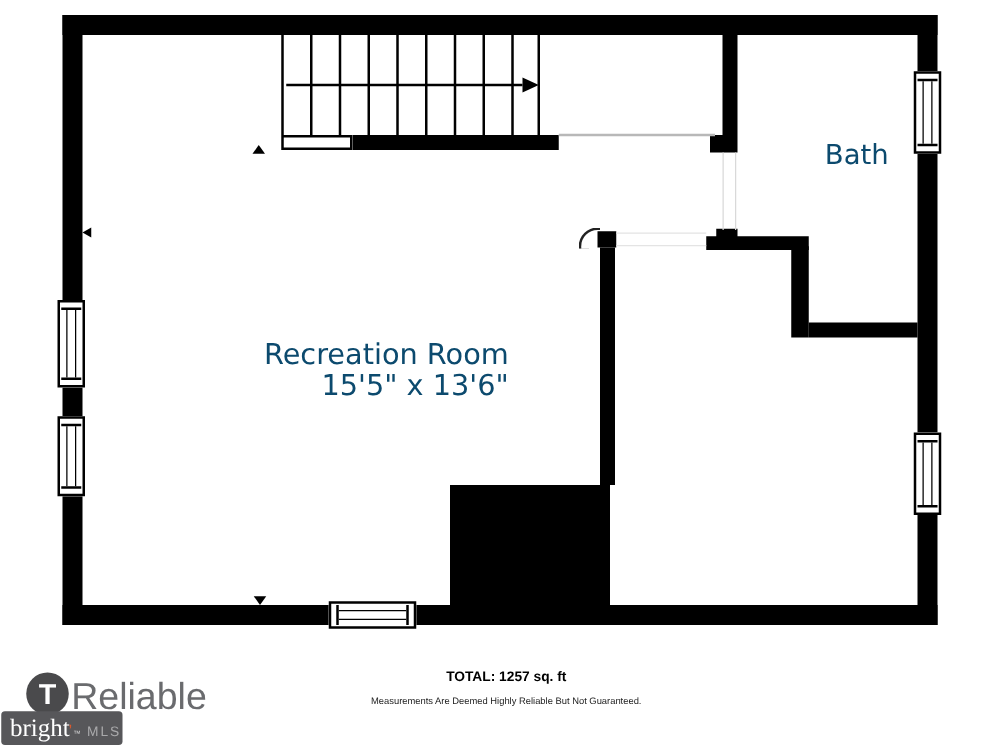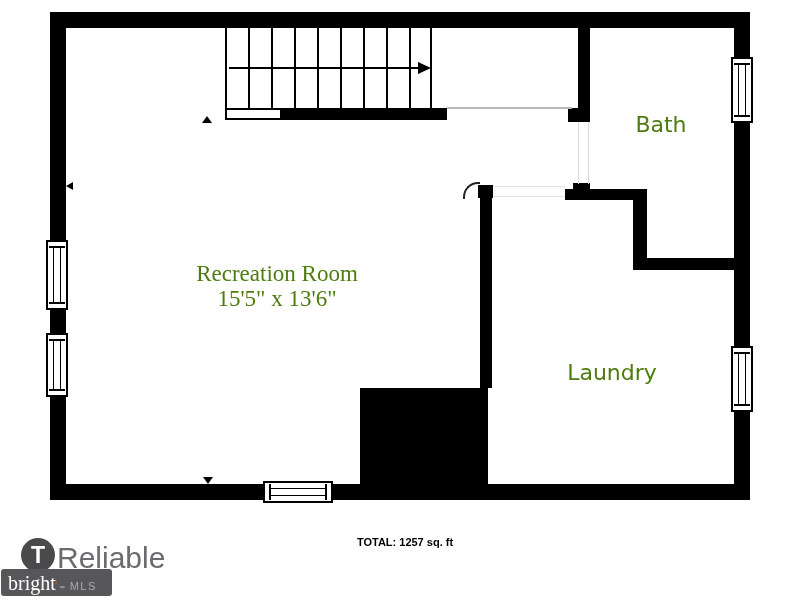--- a/index.html
+++ b/index.html
@@ -10,34 +10,34 @@
   .wall{background:#000;}
   .win{background:#fff;border:2px solid #000;box-sizing:border-box;}
   .cap{background:#000;position:absolute;}
   .landing{background:#fff;border:2px solid #000;box-sizing:border-box;}
   .arrowhead{width:0;height:0;border-left:13px solid #000;
              border-top:6px solid transparent;border-bottom:6px solid transparent;}
   .door-arc{border-top:2px solid #222;border-left:2px solid #222;border-radius:15px 0 0 0;}
   .marker-left{width:0;height:0;border-top:4px solid transparent;border-bottom:4px solid transparent;border-right:7px solid #000;}
   .marker-up{width:0;height:0;border-left:5px solid transparent;border-right:5px solid transparent;border-bottom:7px solid #000;}
   .marker-down{width:0;height:0;border-left:5px solid transparent;border-right:5px solid transparent;border-top:7px solid #000;}
-  .room-label{text-align:center;color:#4d7c0f;font-family:"DejaVu Sans",sans-serif;line-height:25px;}
+  .room-label{text-align:right;color:#0c4a6e;font-family:"DejaVu Sans",sans-serif;line-height:25px;}
   .summary{position:absolute;left:155px;top:536px;width:500px;text-align:center;color:#000;}
   .sum-total{font-size:11px;font-weight:bold;}
   .sum-line{font-size:10.5px;margin-top:1px;}
   .sum-disclaimer{font-size:7.5px;margin-top:8px;color:#222;}
   .tp-pin{position:absolute;left:21px;top:538px;width:34px;height:34px;border-radius:50%;
           background:#4a4a4c;color:#fff;text-align:center;line-height:34px;font-size:23px;
           font-weight:bold;font-family:"Liberation Sans",sans-serif;}
   .tp-pin-tip{position:absolute;left:10px;top:32px;width:0;height:0;
               border-left:7px solid transparent;border-right:7px solid transparent;
               border-top:9px solid #4a4a4c;}
   .tp-word{position:absolute;left:57px;top:541px;font-size:30px;color:#6a6b6e;
            font-family:"Liberation Sans",sans-serif;}
-  .bright-box{position:absolute;left:1px;top:569px;width:111px;height:27px;background:#57575a;
+  .bright-box{position:absolute;left:1px;top:569px;width:97px;height:27px;background:#57575a;
               border-radius:3px;display:flex;align-items:baseline;box-sizing:border-box;
               padding:3px 6px 0 7px;}
   .bright-word{font-family:"Liberation Serif",serif;font-size:20px;color:#ffffff;line-height:22px;}
   .bright-accent{color:#e0592a;font-size:13px;margin-left:-1px;line-height:10px;}
   .bright-tm{color:#cfcfd1;font-size:6px;vertical-align:top;margin-left:1px;}
   .bright-mls{font-family:"Liberation Sans",sans-serif;font-size:11px;color:#a9a9ab;
               letter-spacing:1.5px;margin-left:5px;}
 </style>
 </head>
 <body>
@@ -104,42 +104,40 @@
       <div class="abs" style="left: 184px; top: 0px; bottom: 0px; width: 2px; background: rgb(0, 0, 0);"></div>
       <div class="abs" style="left: 205px; top: 0px; bottom: 0px; width: 2px; background: rgb(0, 0, 0);"></div>
     </div>
     <div class="abs landing" style="left: 225px; top: 108px; width: 57px; height: 12px;"></div>
     <div class="abs" style="left: 229px; top: 67px; width: 189px; height: 2px; background: rgb(0, 0, 0);"></div>
     <div class="abs arrowhead" style="left: 418px; top: 62px;"></div>
     <div class="abs door-arc" style="left: 463px; top: 182px; width: 15px; height: 15px;"></div>
     <div class="abs marker-left" style="left: 66px; top: 182px;"></div>
     <div class="abs marker-up" style="left: 202px; top: 116px;"></div>
     <div class="abs marker-down" style="left: 203px; top: 477px;"></div>
-    <div class="abs room-label" style="left: 147px; top: 261px; width: 260px; font-size: 23px; font-family: Liberation Serif, serif;">
+    <div class="abs room-label" style="left: 147px; top: 272px; width: 260px; font-size: 23px;">
       <div>Recreation Room</div>
       <div>15'5" x 13'6"</div>
     </div>
     <div class="abs room-label" style="left: 611px; top: 112px; width: 100px; font-size: 22px;">
       <div>Bath</div>
-    </div>
-    <div class="abs room-label" style="left: 542px; top: 360px; width: 140px; font-size: 22px;">
-      <div>Laundry</div>
     </div>
   </div>
 
 <div>
   <div class="tp-pin">
     <span>T</span>
     <div class="tp-pin-tip"></div>
   </div>
   <div class="tp-word">Reliable</div>
 
   <div class="bright-box">
     <span class="bright-word">bright</span>
     <span class="bright-accent">’</span>
     <span class="bright-tm">™</span>
     <span class="bright-mls">MLS</span>
   </div>
 
   <div class="summary">
     <div class="sum-total">TOTAL: 1257 sq. ft</div>
+    <div class="sum-disclaimer">Measurements Are Deemed Highly Reliable But Not Guaranteed.</div>
   </div>
 </div>
 
 </body></html>

